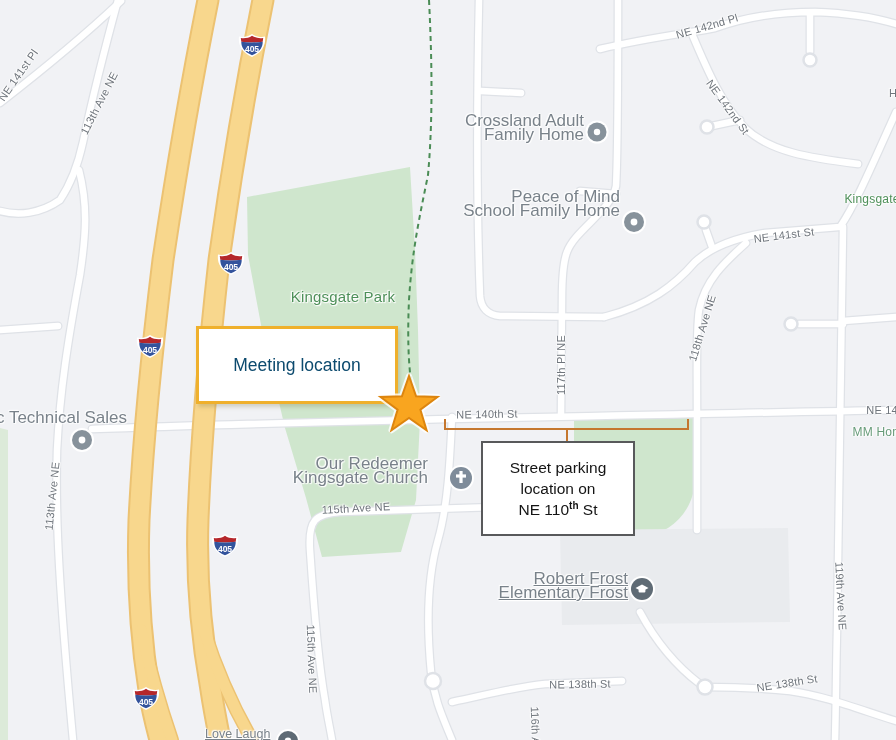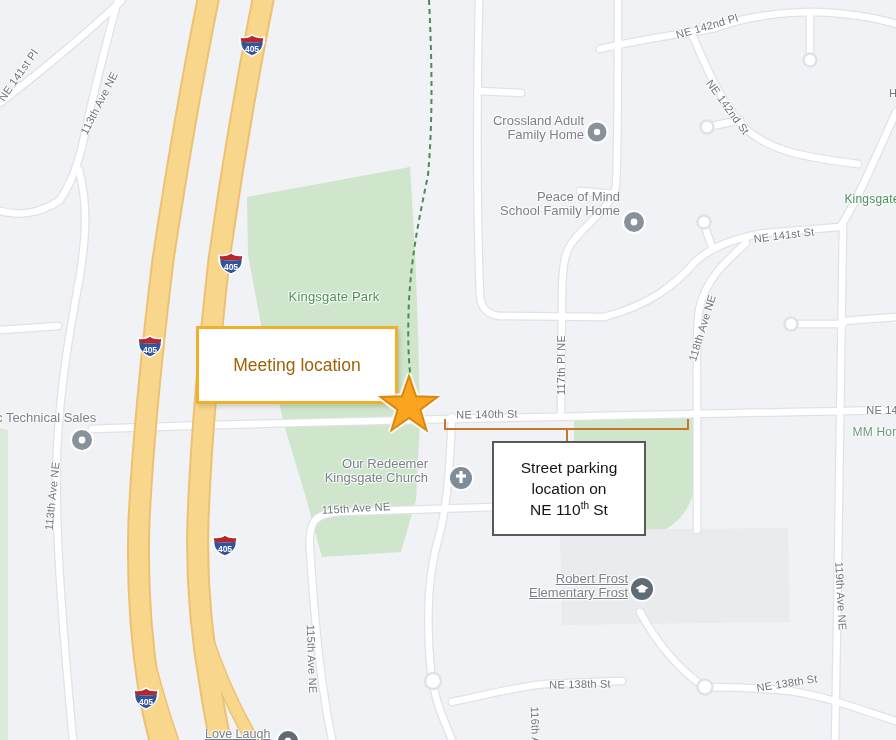--- a/index.html
+++ b/index.html
@@ -13,37 +13,37 @@
   .slbl{
     position:absolute;z-index:2;
     font-size:11px;letter-spacing:.2px;color:#6f757c;white-space:nowrap;
     transform:translate(-50%,-50%) rotate(var(--r,0deg));
     text-shadow:0 0 2px #fff,0 0 2px #fff,0 0 3px #fff,1px 1px 1px #fff,-1px -1px 1px #fff;
   }
   .slbl.green{color:#4d8f58;font-size:12px;}
   .slbl.biz{color:#679b79;font-size:12px;}
   .poi{
     position:absolute;z-index:2;
-    font-size:13px;line-height:14px;color:#79828a;text-align:right;white-space:nowrap;
+    font-size:17px;line-height:14px;color:#79828a;text-align:right;white-space:nowrap;
     text-shadow:0 0 2px #fff,0 0 2px #fff,0 0 3px #fff,1px 1px 1px #fff,-1px -1px 1px #fff;
   }
   .poi.left{text-align:left;}
   .mbox{
     position:absolute;z-index:4;left:196px;top:326px;width:196px;height:72px;
     background:#fff;border:3px solid #efb02c;box-shadow:2px 3px 4px rgba(120,110,60,.25);
     display:flex;align-items:center;justify-content:center;
-    font-size:17.5px;color:#a16207;
+    font-size:17.5px;color:#0c4a6e;
   }
   .pbox{
-    position:absolute;z-index:4;left:492px;top:441px;width:150px;height:91px;
+    position:absolute;z-index:4;left:481px;top:441px;width:150px;height:91px;
     background:#fff;border:2px solid #58595b;
     display:flex;flex-direction:column;align-items:center;justify-content:center;
     font-size:15.5px;line-height:21px;color:#141414;text-align:center;
   }
-  .pbox sup{font-size:10px;line-height:0;}
+  .pbox sup{font-size:10px;line-height:0;font-weight:bold;}
   #star-layer{z-index:5;pointer-events:none;}
 </style>
 </head>
 <body>
 
 <svg id="base-map" width="896" height="740" viewBox="0 0 896 740">
 
   <g>
     <path d="M247,197 L410,167 L415,250 L418,330 L420,420 L416,500 L401,552 L322,557 L306,498 L285,428 L262,330 L248,255 Z" fill="#cfe6cd"></path>
     <path d="M574,418 L694,414 L697,460 C697,495 688,515 668,528 C650,538 620,541 590,541 L574,541 Z" fill="#cfe6cd"></path>
@@ -221,21 +221,21 @@
 <div class="slbl" style="left:487px;top:414px;--r:-1deg">NE 140th St</div>
 <div class="slbl" style="left:897px;top:410px;">NE 140th St</div>
 <div class="slbl" style="left:784px;top:235px;--r:-7deg">NE 141st St</div>
 <div class="slbl" style="left:707px;top:26px;--r:-16deg">NE 142nd Pl</div>
 <div class="slbl" style="left:728px;top:107px;--r:54deg">NE 142nd St</div>
 <div class="slbl" style="left:580px;top:684px;--r:-1deg">NE 138th St</div>
 <div class="slbl" style="left:787px;top:683px;--r:-9deg">NE 138th St</div>
 <div class="slbl" style="left:893px;top:93px;">H</div>
 <div class="slbl green" style="left:872px;top:199px;">Kingsgate</div>
 <div class="slbl biz" style="left:884px;top:432px;">MM Homes</div>
-<div class="slbl green" style="left:316px;top:296px;font-size:13px;padding-left:36px;">Kingsgate Park</div>
+<div class="slbl green" style="left:325px;top:296px;font-size:15px;padding-left:36px;">Kingsgate Park</div>
 
 <div class="poi" style="right:312px;top:114px;">
   <div>Crossland Adult</div>
   <div>Family Home</div>
 </div>
 <div class="poi" style="right:276px;top:190px;">
   <div>Peace of Mind</div>
   <div>School Family Home</div>
 </div>
 <div class="poi" style="right:468px;top:457px;">

